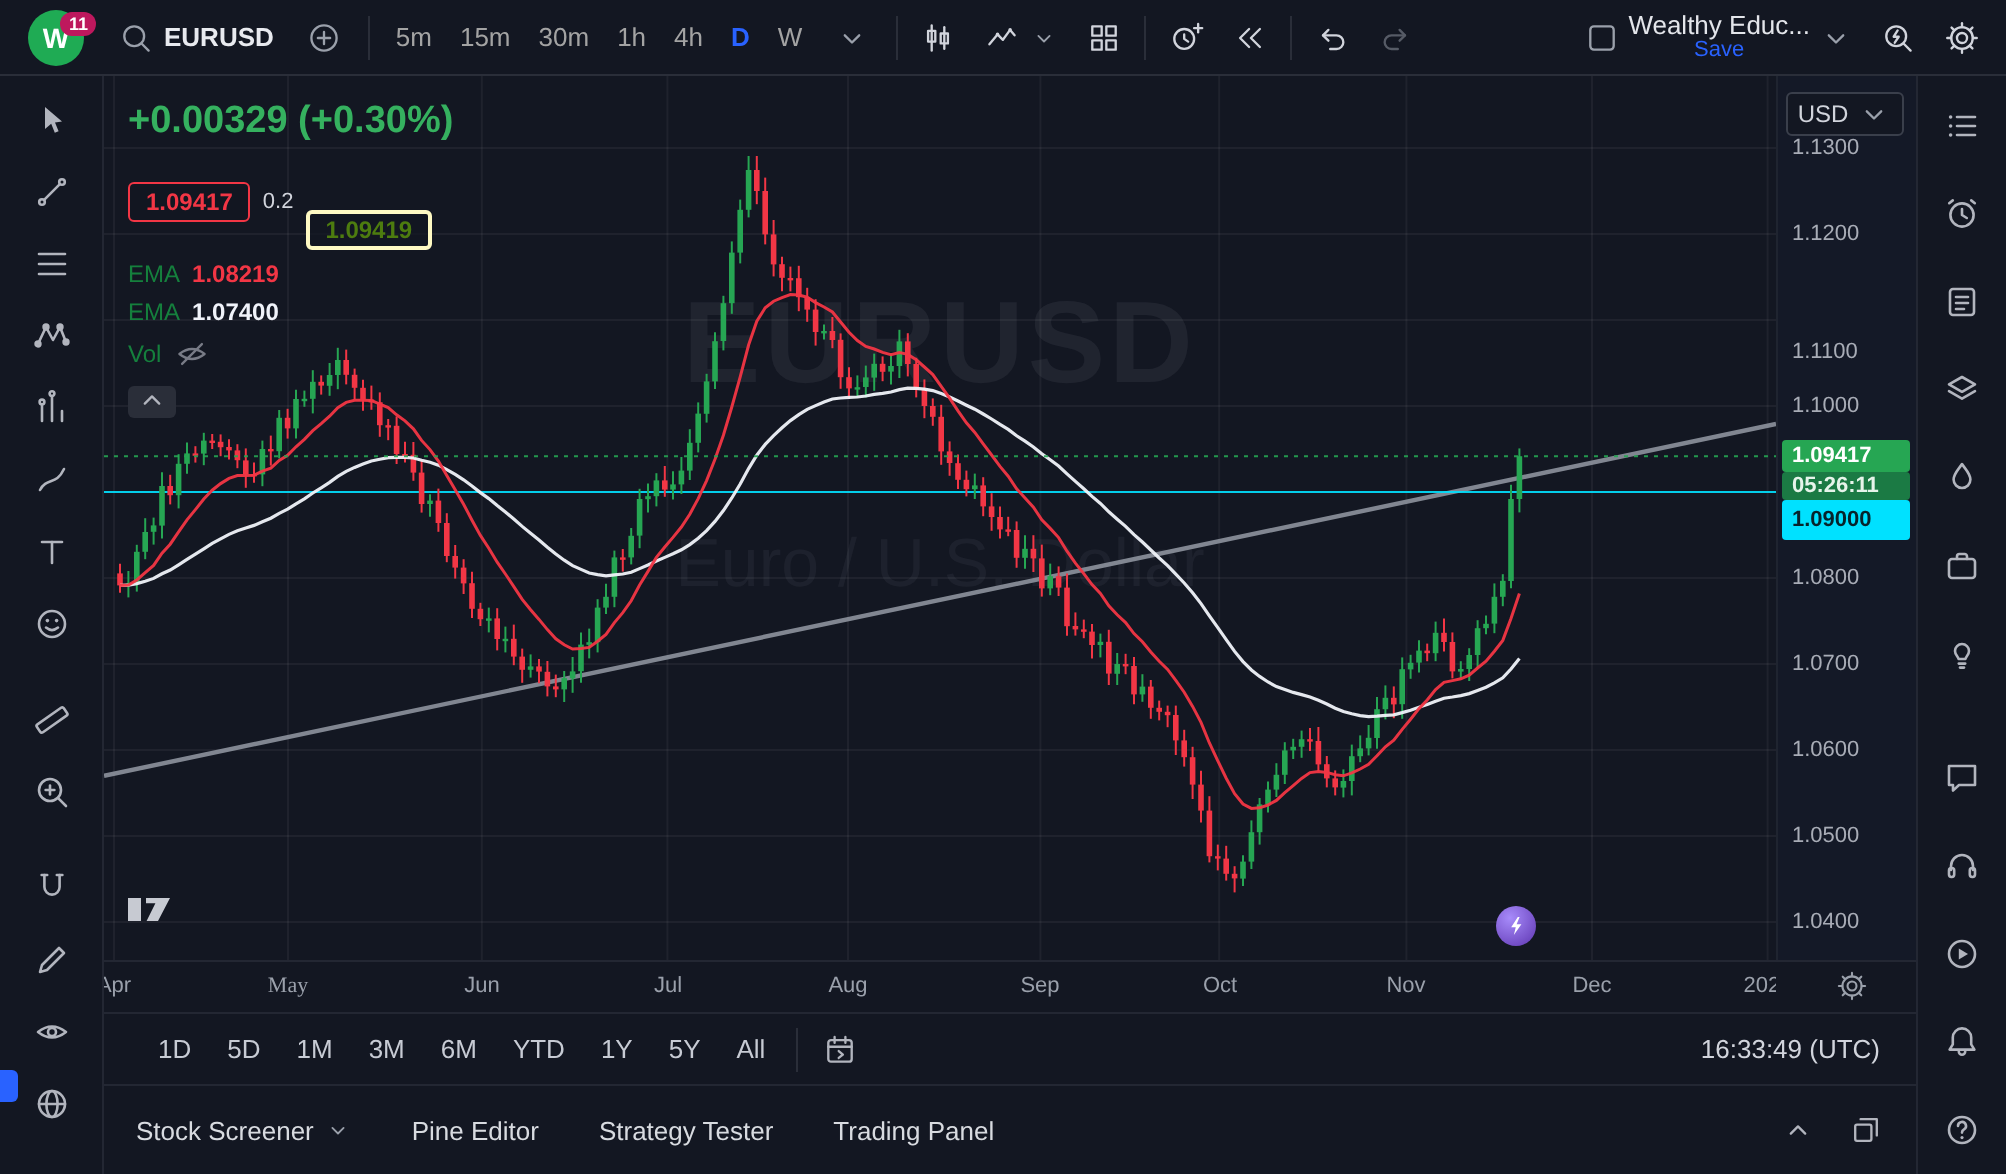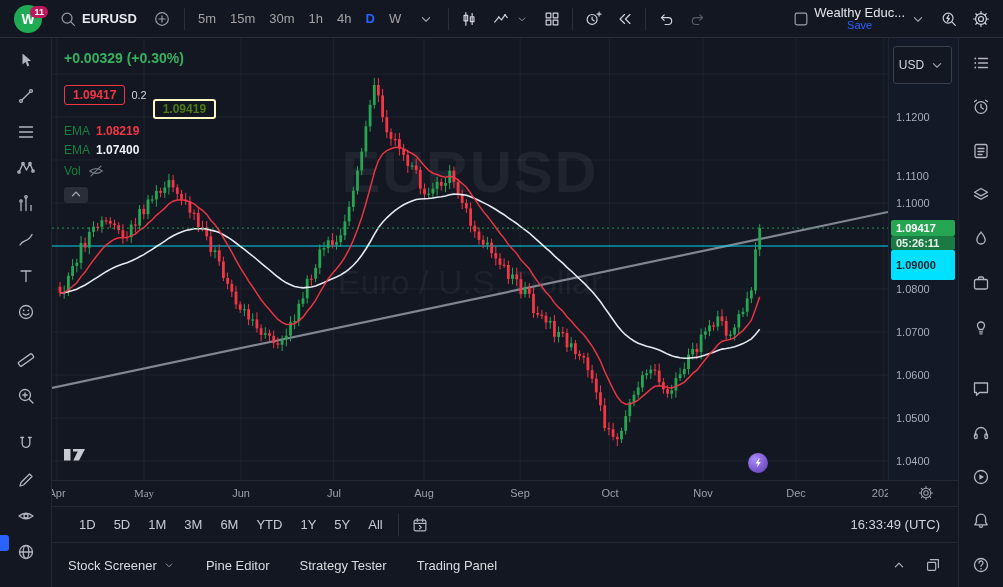--- a/index.html
+++ b/index.html
@@ -38,46 +38,46 @@
   .chart-row{display:flex;height:442px;position:relative;}
   .chart-canvas{position:relative;width:836px;height:442px;overflow:hidden;cursor:crosshair;}
   .chart-canvas > svg{position:absolute;left:0;top:0;z-index:2;}
   .watermark{position:absolute;inset:0;display:flex;flex-direction:column;align-items:center;padding-top:100px;gap:58px;
              z-index:1;pointer-events:none;}
   .wm1{font-size:58px;font-weight:700;color:rgba(209,212,220,0.07);letter-spacing:2px;}
   .wm2{font-size:34px;font-weight:400;color:rgba(209,212,220,0.06);}
   .grid{stroke:rgba(255,255,255,0.05);stroke-width:1;}
   
   .legend{position:absolute;left:12px;top:12px;z-index:5;display:flex;flex-direction:column;gap:5px;}
-  .lg-change{color:#35b15f;font-size:14px;font-weight:600;}
+  .lg-change{color:#35b15f;font-size:19px;font-weight:600;}
   .lg-row{display:flex;align-items:center;gap:6px;font-size:12px;}
   .px-box{height:20px;display:flex;align-items:center;padding:0 8px;border-radius:3px;font-size:12px;font-weight:600;
           background:rgba(19,23,34,0.75);cursor:pointer;}
   .px-box.sell{border:1px solid #f23645;color:#f23645;}
   .px-box.buy{border:2px solid #fef9c3;color:#4d7c0f;margin-top:28px;}
   .spread{color:#d1d4dc;font-size:11px;}
   .lg-label{color:#15803d;}
   .ema1-val{color:#f23645;font-weight:600;}
   .ema2-val{color:#f0f3fa;font-weight:600;}
   .eye-off{color:#787b86;display:flex;align-items:center;cursor:pointer;}
   .collapse-btn{width:24px;height:16px;background:#2a2e39;border-radius:3px;display:flex;align-items:center;justify-content:center;
                 color:#b2b5be;cursor:pointer;margin-top:2px;}
   .tv-logo{position:absolute;left:12px;bottom:16px;z-index:3;opacity:.95;cursor:pointer;}
   .event-marker{position:absolute;width:20px;height:20px;border-radius:50%;z-index:4;cursor:pointer;
                 background:radial-gradient(circle at 35% 30%, #a78bfa, #5e35b1);display:flex;align-items:center;justify-content:center;}
   
   .price-scale{width:70px;position:relative;border-left:1px solid #1f2430;background:#141927;flex:0 0 auto;cursor:ns-resize;}
   .plabel{position:absolute;left:7px;font-size:11px;color:#a8acb6;line-height:12px;}
-  .currency-dd{position:absolute;top:8px;left:4px;right:6px;height:38px;border:1px solid #3a3f4b;border-radius:3px;
+  .currency-dd{position:absolute;top:8px;left:4px;right:6px;height:22px;border:1px solid #3a3f4b;border-radius:3px;
                display:flex;align-items:center;justify-content:center;gap:4px;font-size:12px;color:#d1d4dc;background:#131722;cursor:pointer;z-index:6;}
   .badge{position:absolute;left:2px;right:3px;border-radius:2px;font-size:11px;font-weight:700;display:flex;align-items:center;
          padding:0 5px;z-index:5;}
   .badge.last{height:16px;background:#26a653;color:#fff;}
   .badge.count{height:14px;background:#1b7a44;color:#e6f4ea;font-weight:600;}
-  .badge.level{height:30px;background:#00e1ff;color:#06232b;}
+  .badge.level{height:20px;background:#00e1ff;color:#06232b;}
   
   .time-axis{height:26px;border-top:1px solid #232733;position:relative;overflow:hidden;cursor:ew-resize;}
   .months{position:absolute;left:0;top:0;width:836px;height:100%;overflow:hidden;}
   .month{position:absolute;top:6px;transform:translateX(-50%);font-size:11px;color:#9aa0ab;white-space:nowrap;}
   .axis-gear{position:absolute;right:24px;top:4px;color:#9aa0ab;cursor:pointer;}
   
   .range-bar{height:36px;border-top:1px solid #232733;display:flex;align-items:center;padding:0 18px;gap:2px;}
   .range-item{padding:0 9px;height:24px;display:flex;align-items:center;border-radius:4px;font-size:13px;color:#c7cbd4;cursor:pointer;}
   .goto-btn{color:#b2b5be;display:flex;align-items:center;padding:0 6px;cursor:pointer;}
   .clock{margin-left:auto;font-size:13px;color:#d1d4dc;cursor:pointer;}

